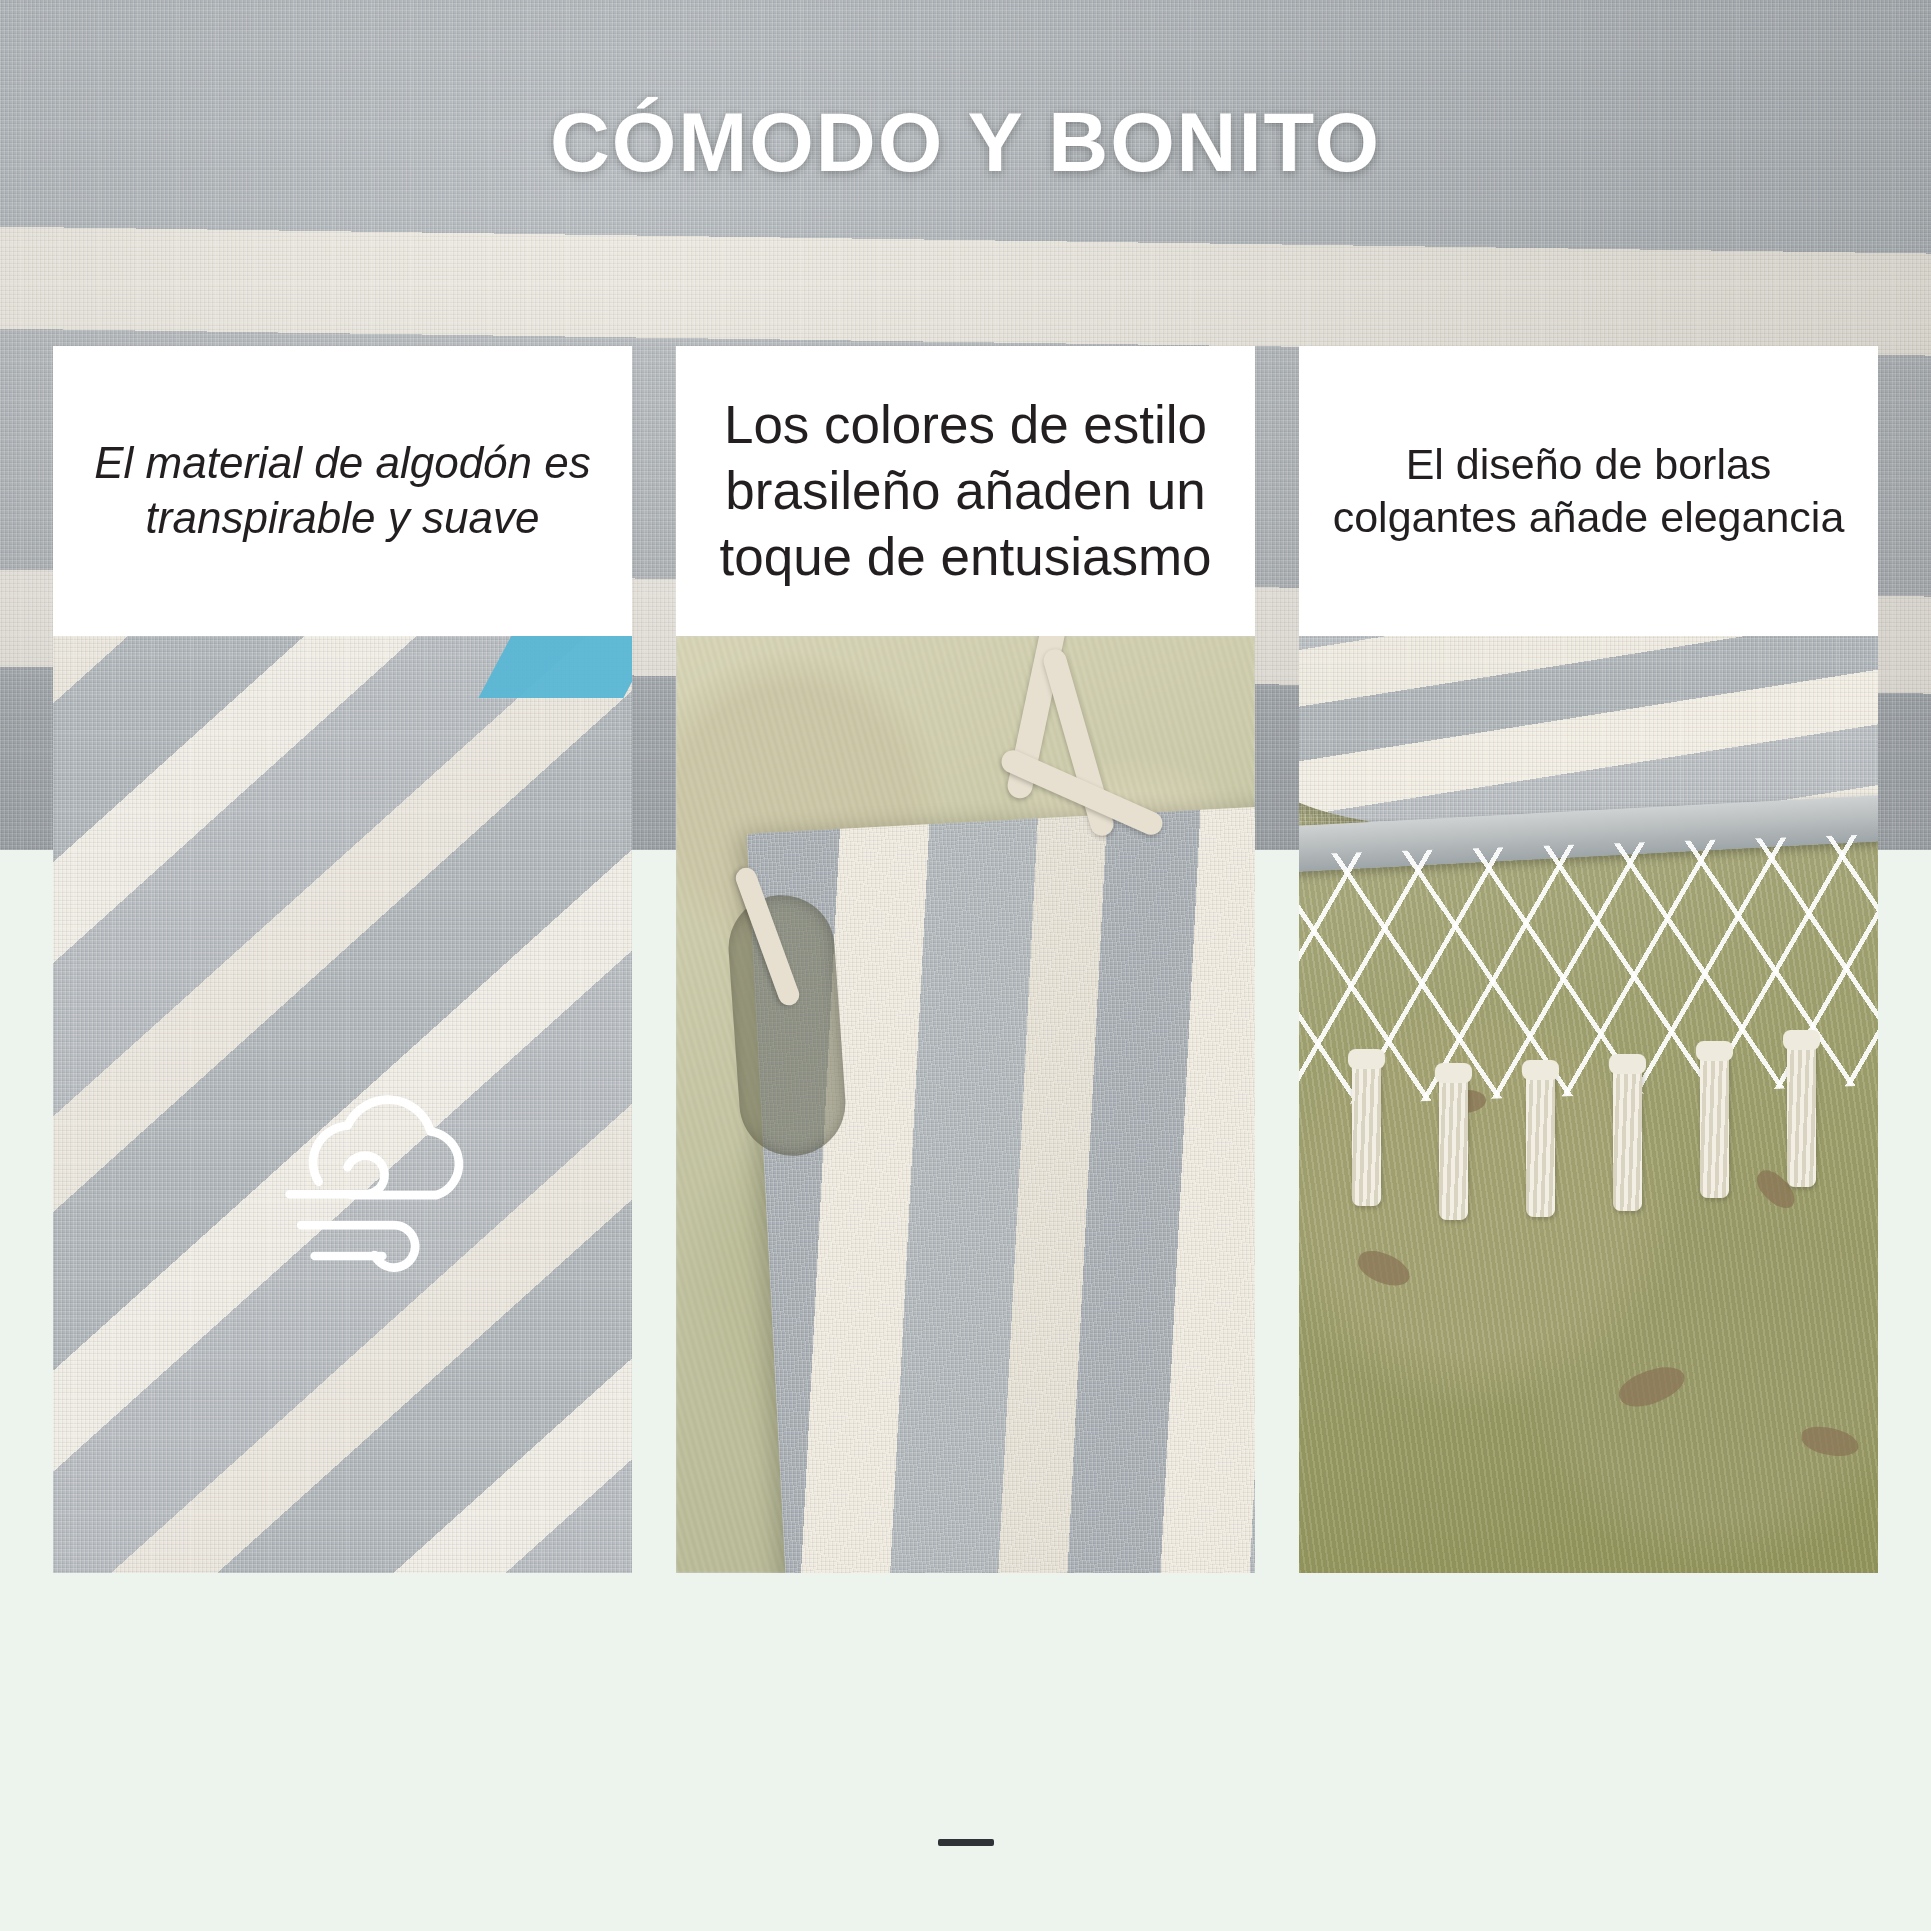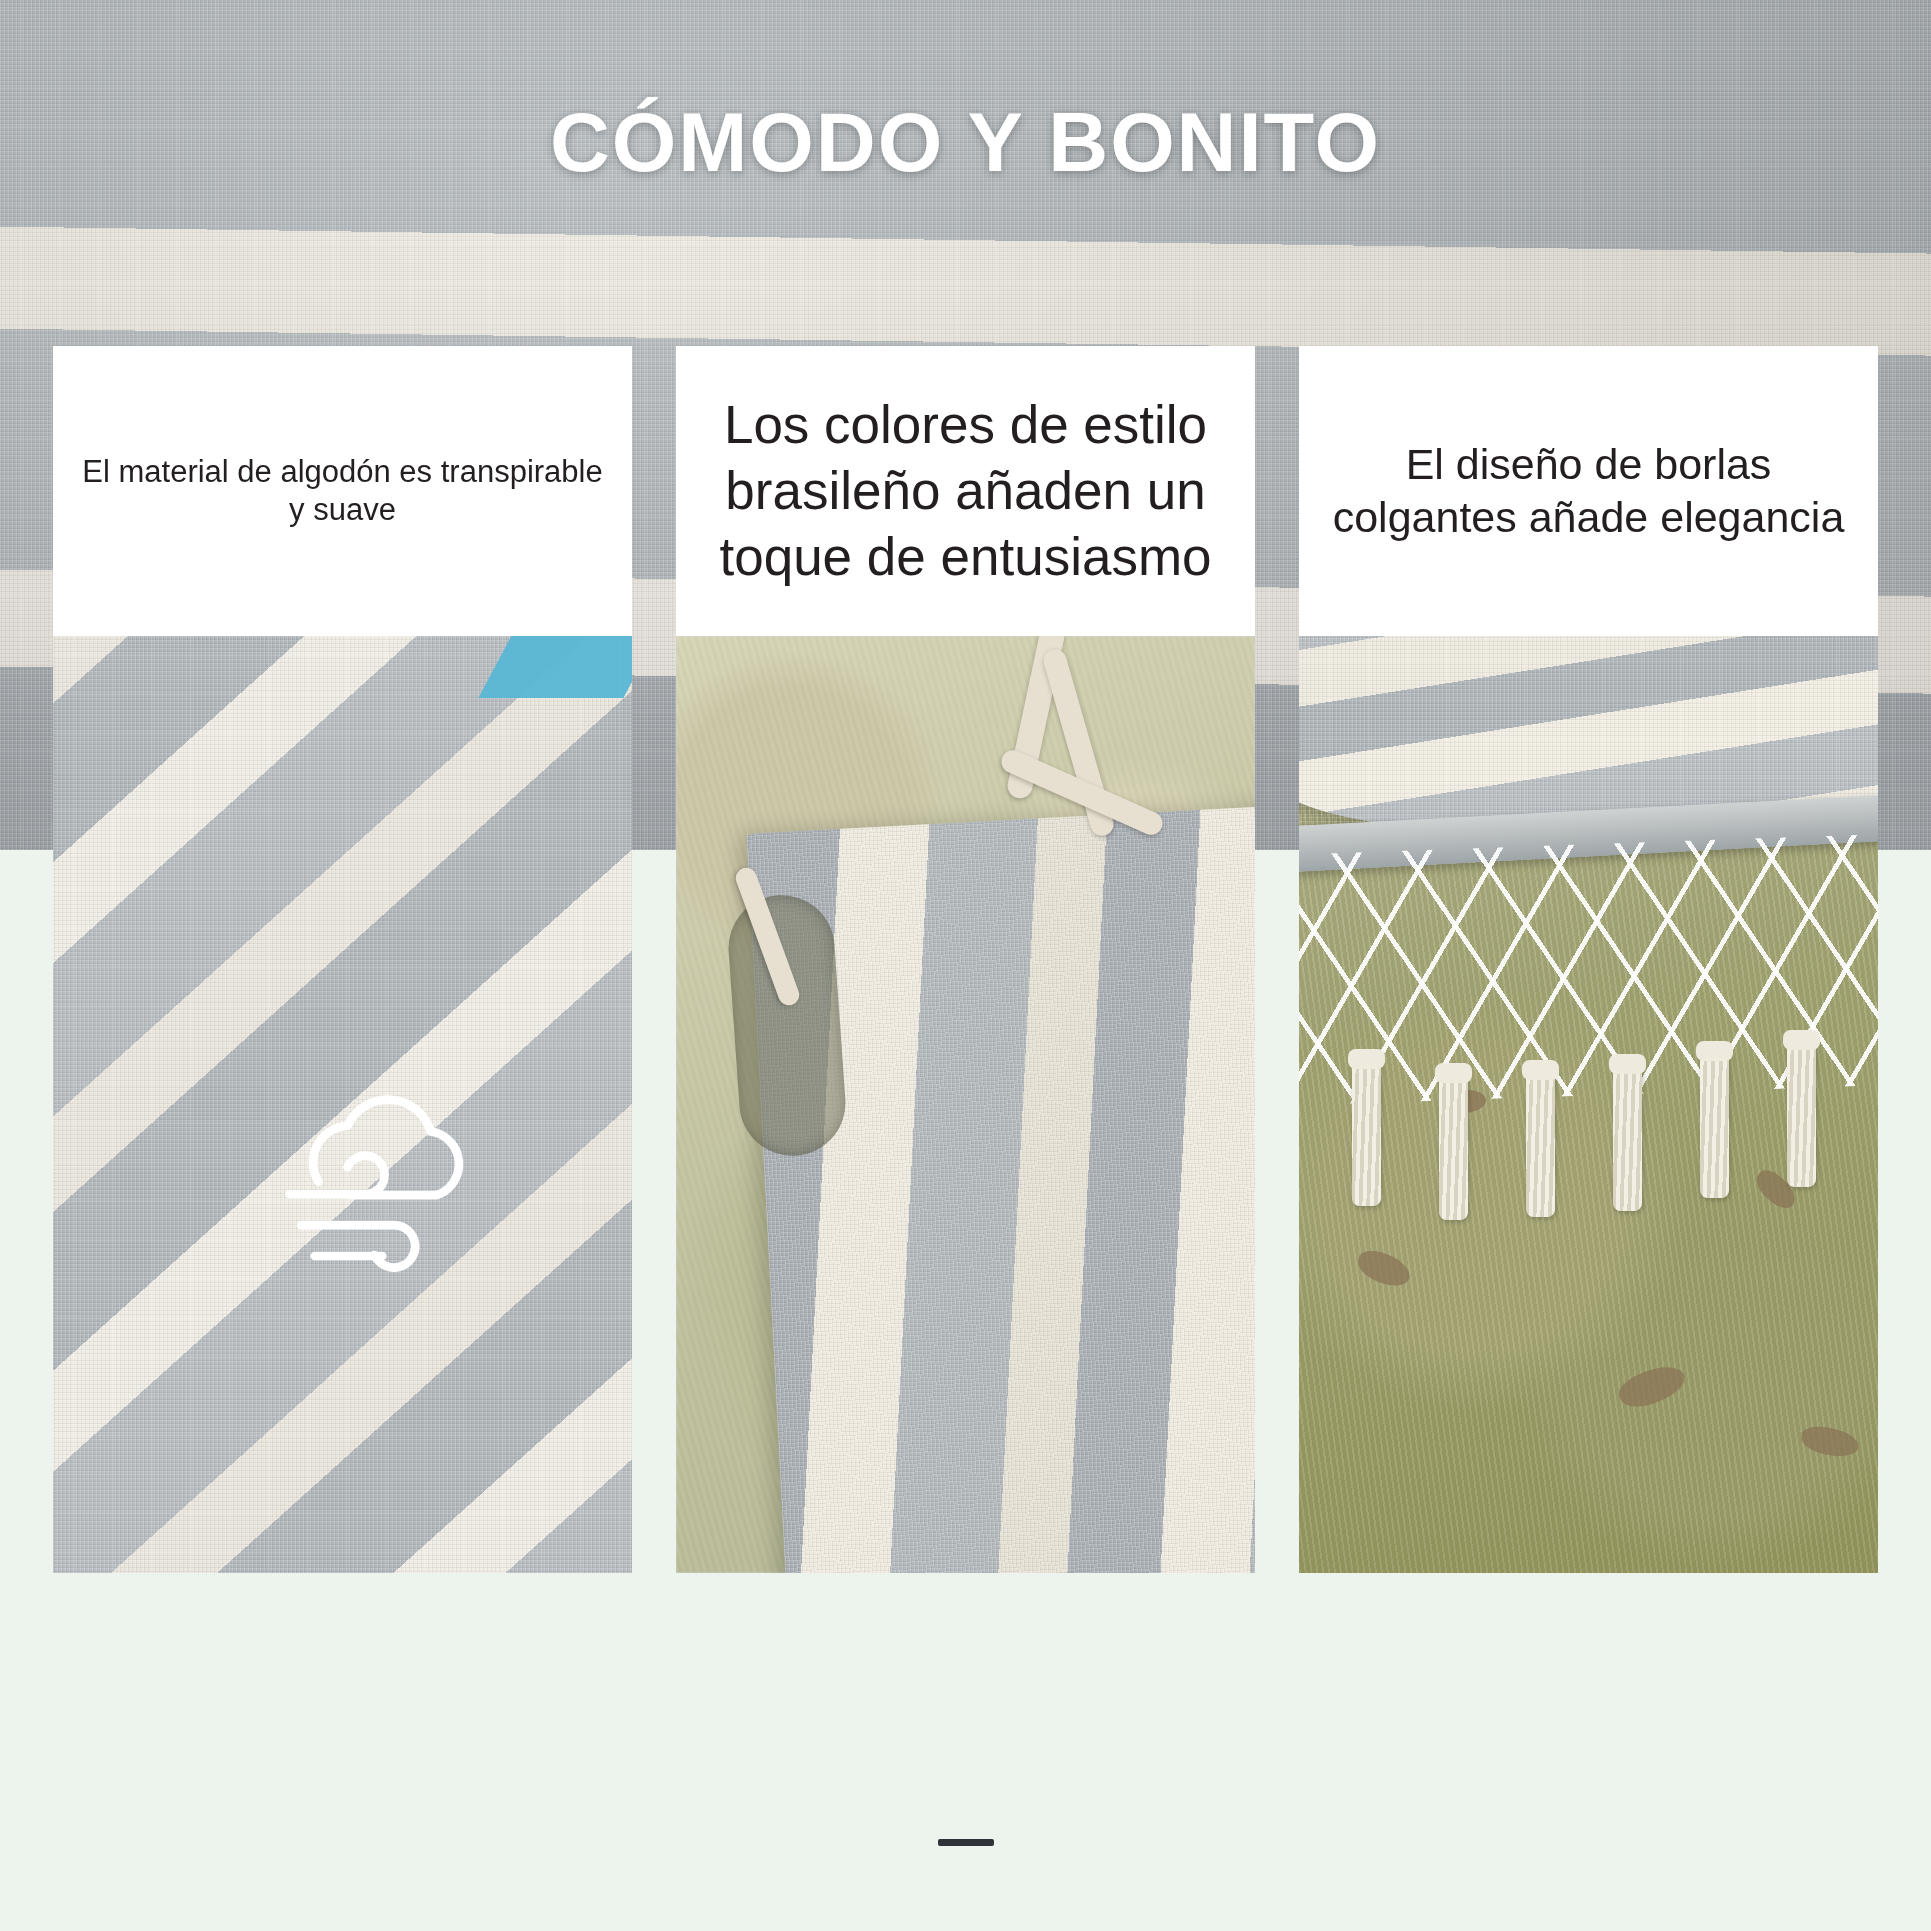--- a/index.html
+++ b/index.html
@@ -97,21 +97,21 @@
     z-index: 5;
   }
   .caption p {
     margin: 0;
     text-align: center;
     color: #231f20;
     font-size: 43px;
     line-height: 1.24;
     font-weight: normal;
   }
-  .caption.c1 p { font-size: 31px; }
+  .caption.c1 p { font-size: 44px; font-style: italic; }
   .caption.c2 p { font-size: 53px; }
   .caption.c3 p { font-size: 43px; }
 
   .photo {
     position: relative;
     width: 579px;
     height: 937px;
     overflow: hidden;
     background: #cfd3d6;
   }

